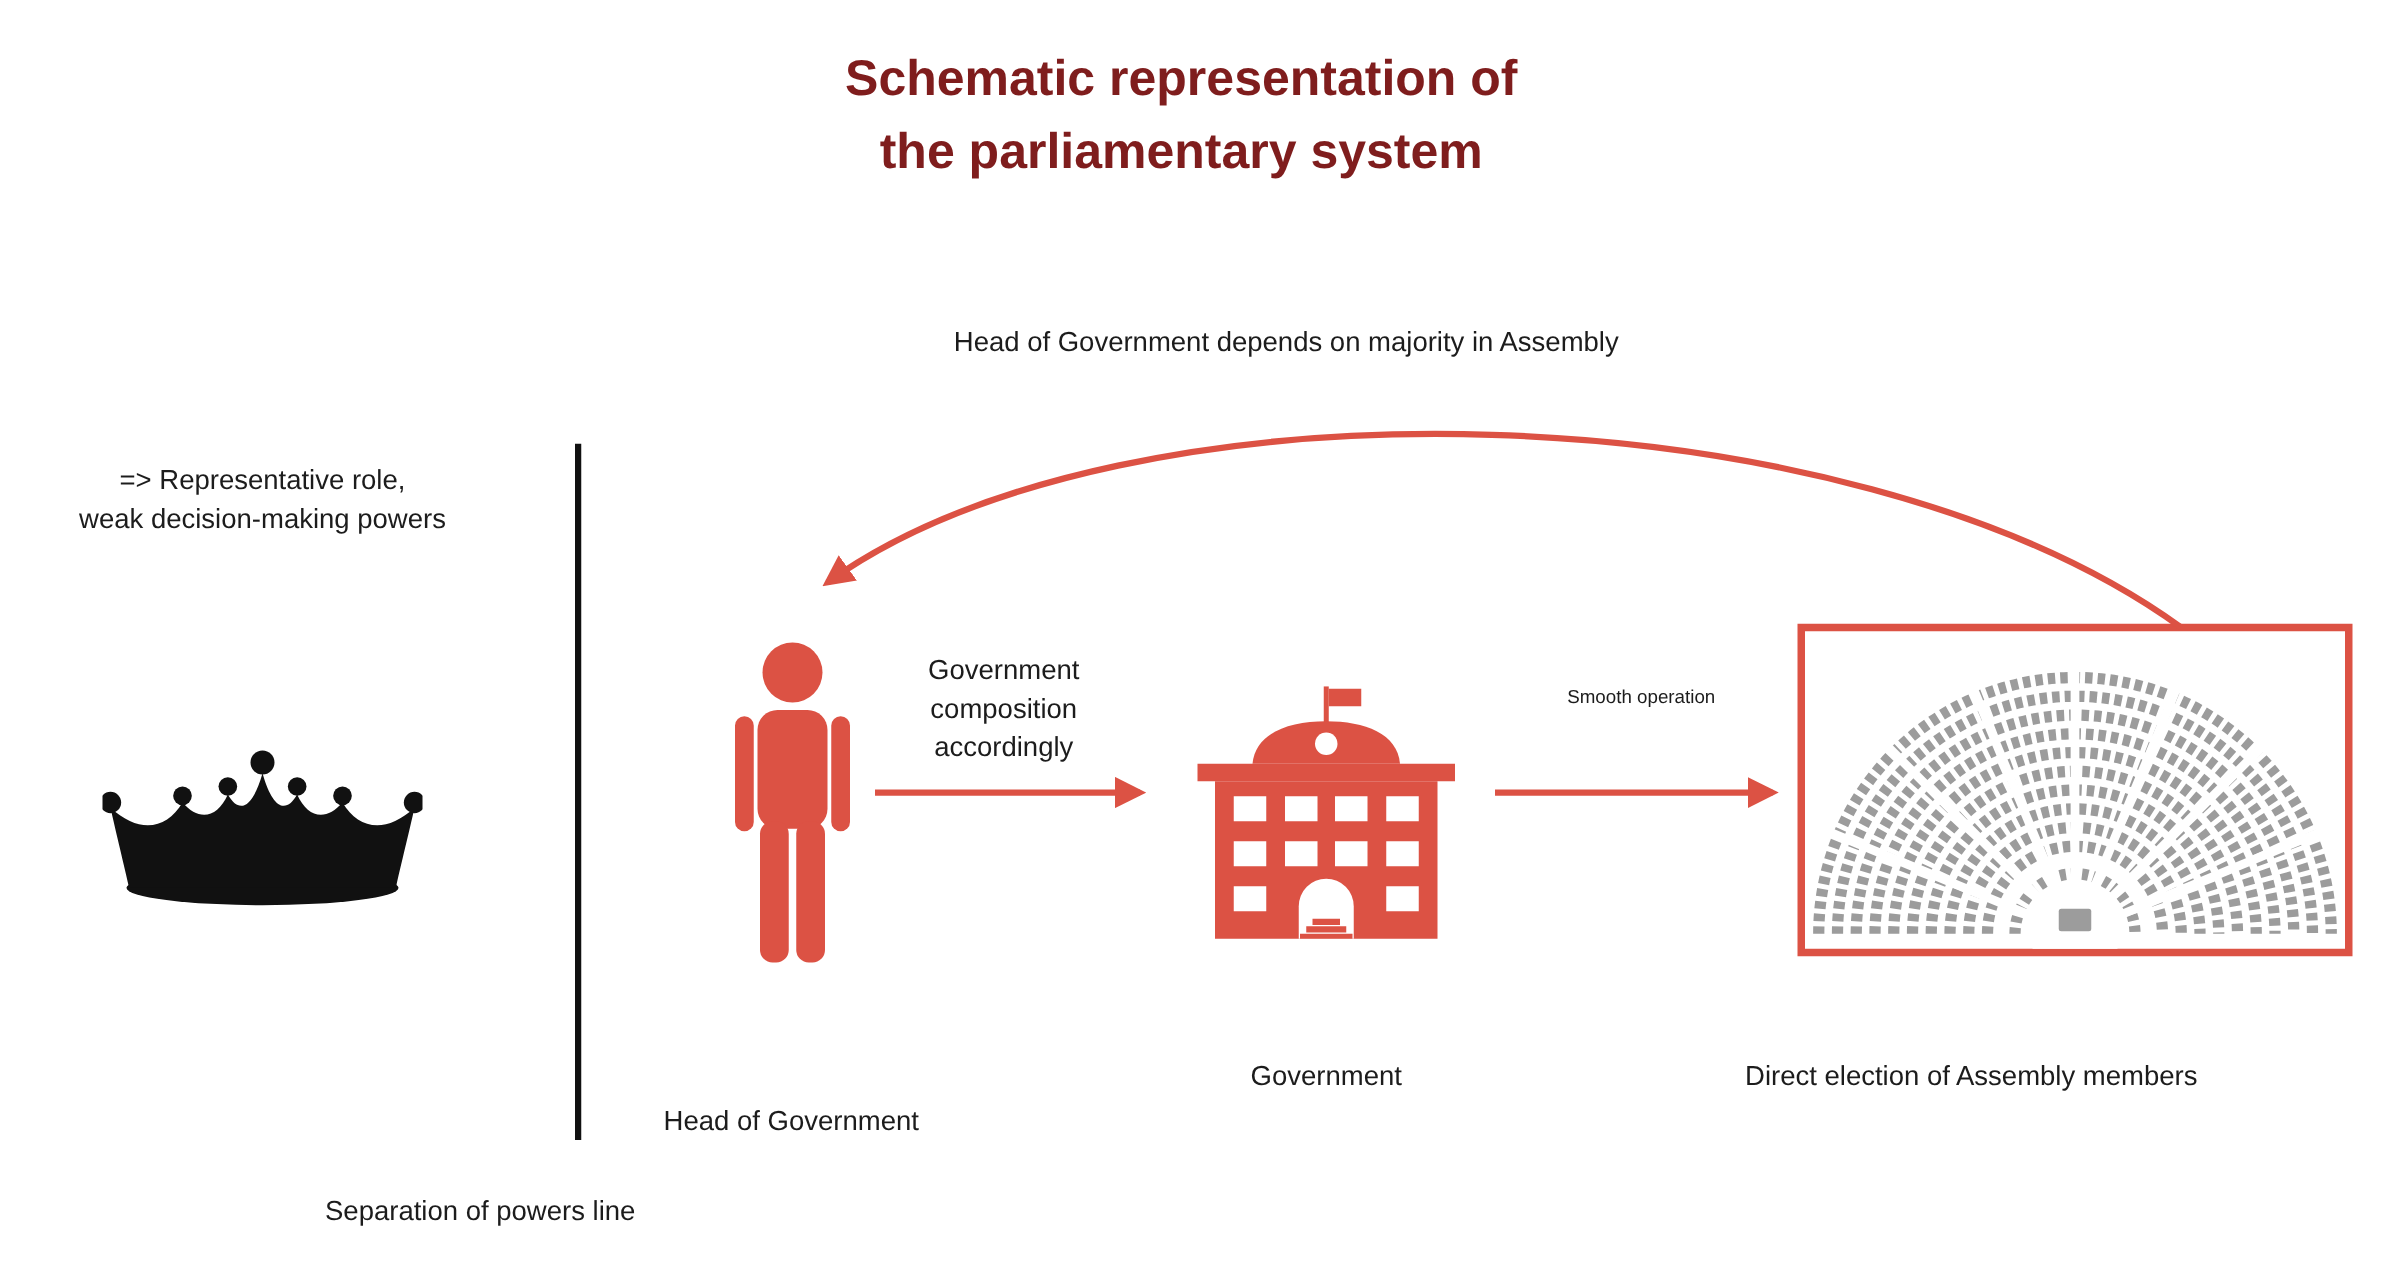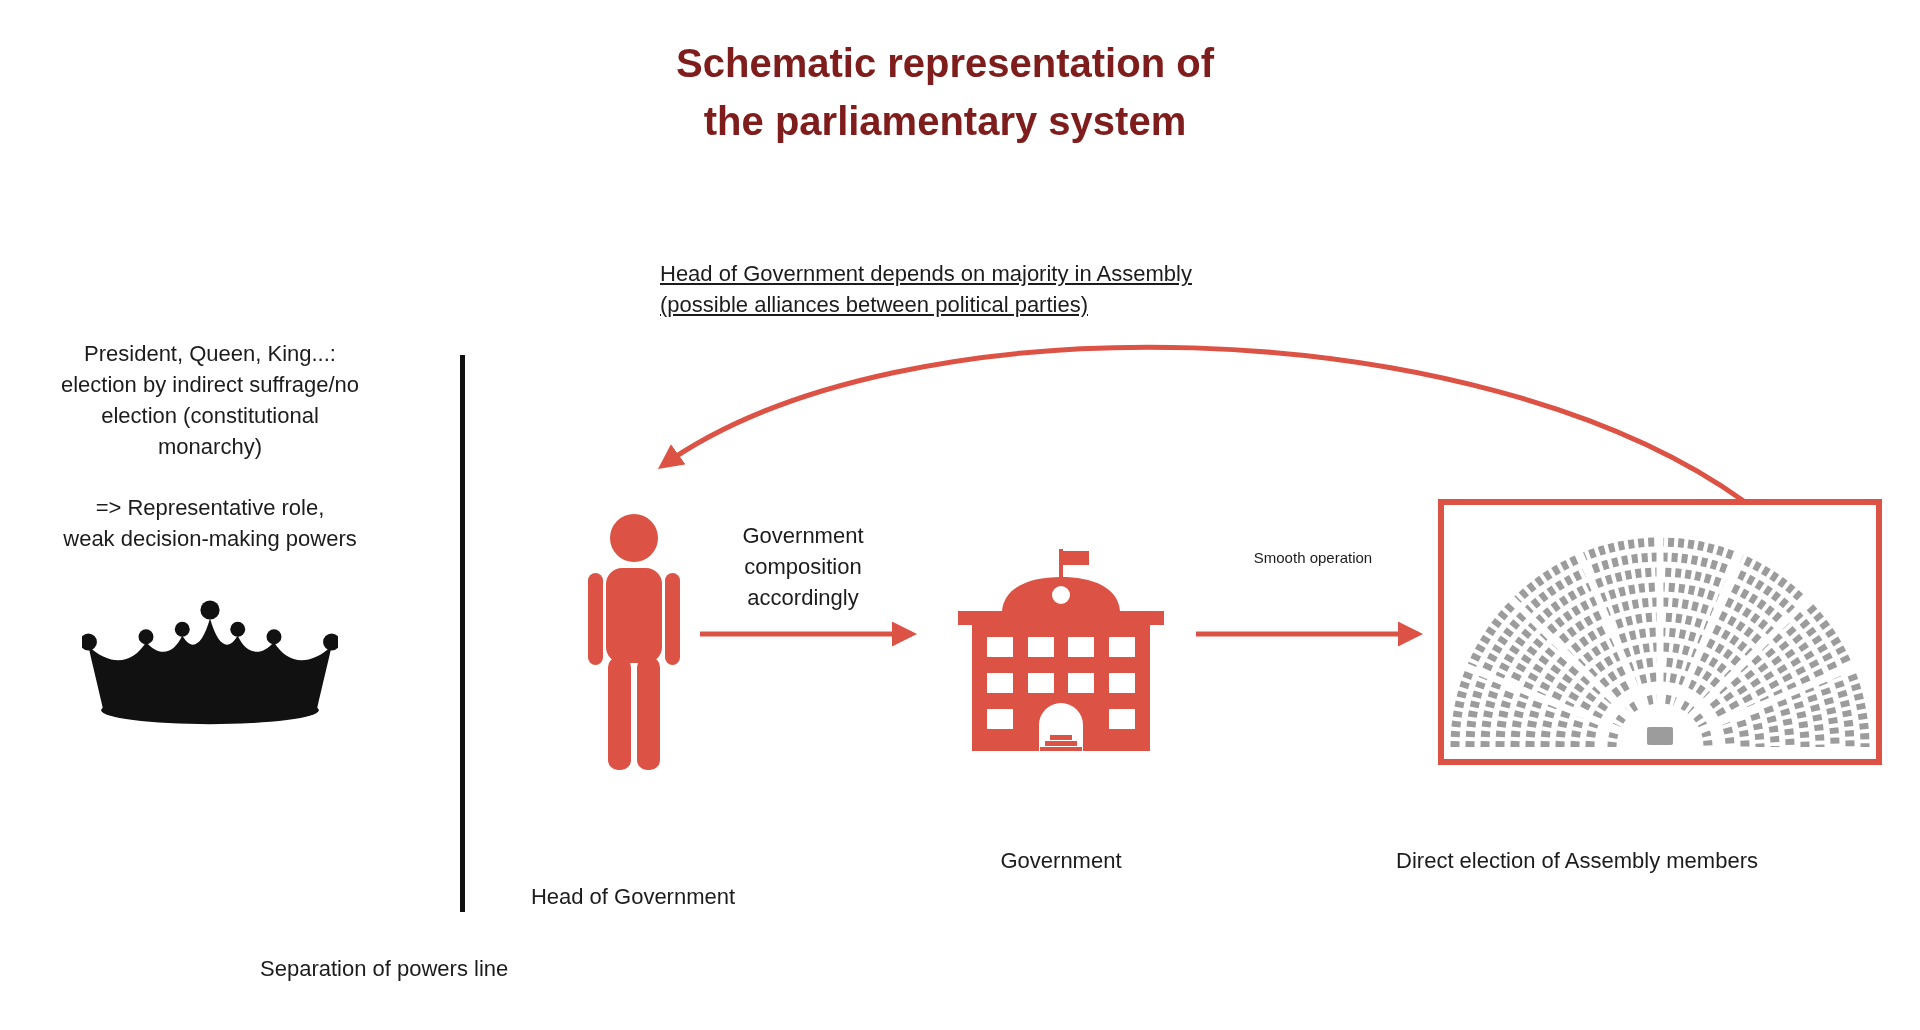--- a/index.html
+++ b/index.html
@@ -11,22 +11,22 @@
   *{margin:0;padding:0;box-sizing:border-box;}
   html,body{background:#ffffff;}
   body{font-family:"Liberation Sans","DejaVu Sans",sans-serif;color:var(--ink);}
   #canvas{position:relative;width:1920px;height:1030px;background:#ffffff;overflow:hidden;}
 
   .abs{position:absolute;}
 
   .title{left:460px;top:34px;width:970px;text-align:center;
          font-size:40px;font-weight:700;line-height:58px;color:#7f1d1d;}
 
-  .feedback-text{left:660px;top:258px;width:850px;text-align:left;
-                 font-size:22px;line-height:31px;text-decoration:underline;}
+  .feedback-text{left:604px;top:258px;width:850px;text-align:center;
+                 font-size:22px;line-height:31px;}
 
   .hos-text{left:10px;top:338px;width:400px;text-align:center;
             font-size:22px;line-height:31px;}
   .hos-text .para2{margin-top:30px;}
 
   .crown-wrap{left:82px;top:588px;width:256px;height:140px;}
   .crown-wrap svg{width:100%;height:100%;display:block;}
   .black-fill{fill:var(--black);}
 
   .vline{left:460px;top:355px;width:5px;height:557px;background:var(--black);}
@@ -64,30 +64,23 @@
 
 <div id="canvas">
 
   <div class="abs title">
     <div>Schematic representation of</div>
     <div>the parliamentary system</div>
   </div>
 
   <div class="abs feedback-text">
     <div>Head of Government depends on majority in Assembly</div>
-    <div>(possible alliances between political parties)</div>
   </div>
 
   <div class="abs hos-text">
-    <div class="para1">
-      <div>President, Queen, King...:</div>
-      <div>election by indirect suffrage/no</div>
-      <div>election (constitutional</div>
-      <div>monarchy)</div>
-    </div>
     <div class="para2">
       <div>=&gt; Representative role,</div>
       <div>weak decision-making powers</div>
     </div>
   </div>
 
   <div class="abs crown-wrap">
     <svg viewBox="0 0 240 130">
       <ellipse class="black-fill" cx="120" cy="114" rx="102" ry="13"></ellipse>
       <path class="black-fill" d="M20,114

